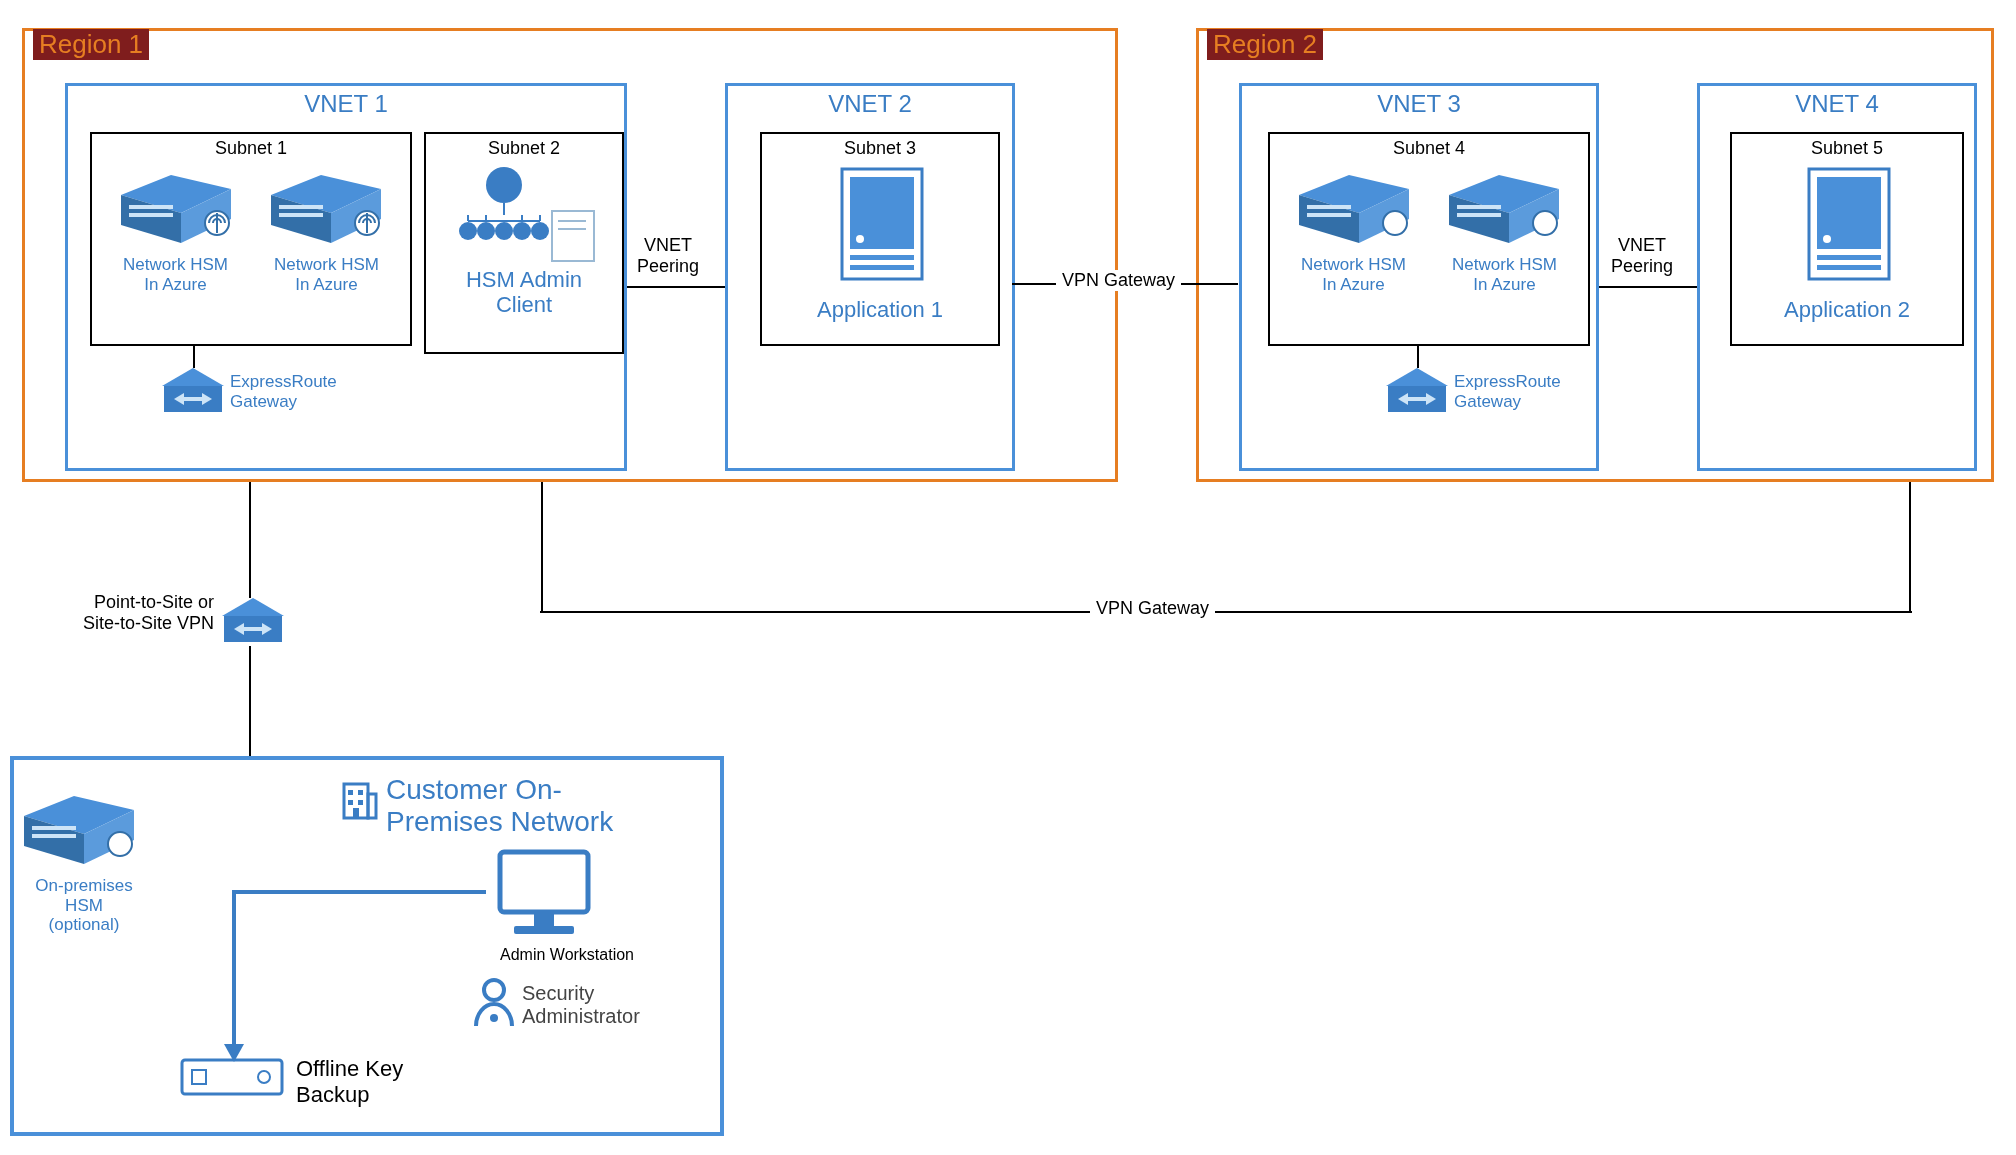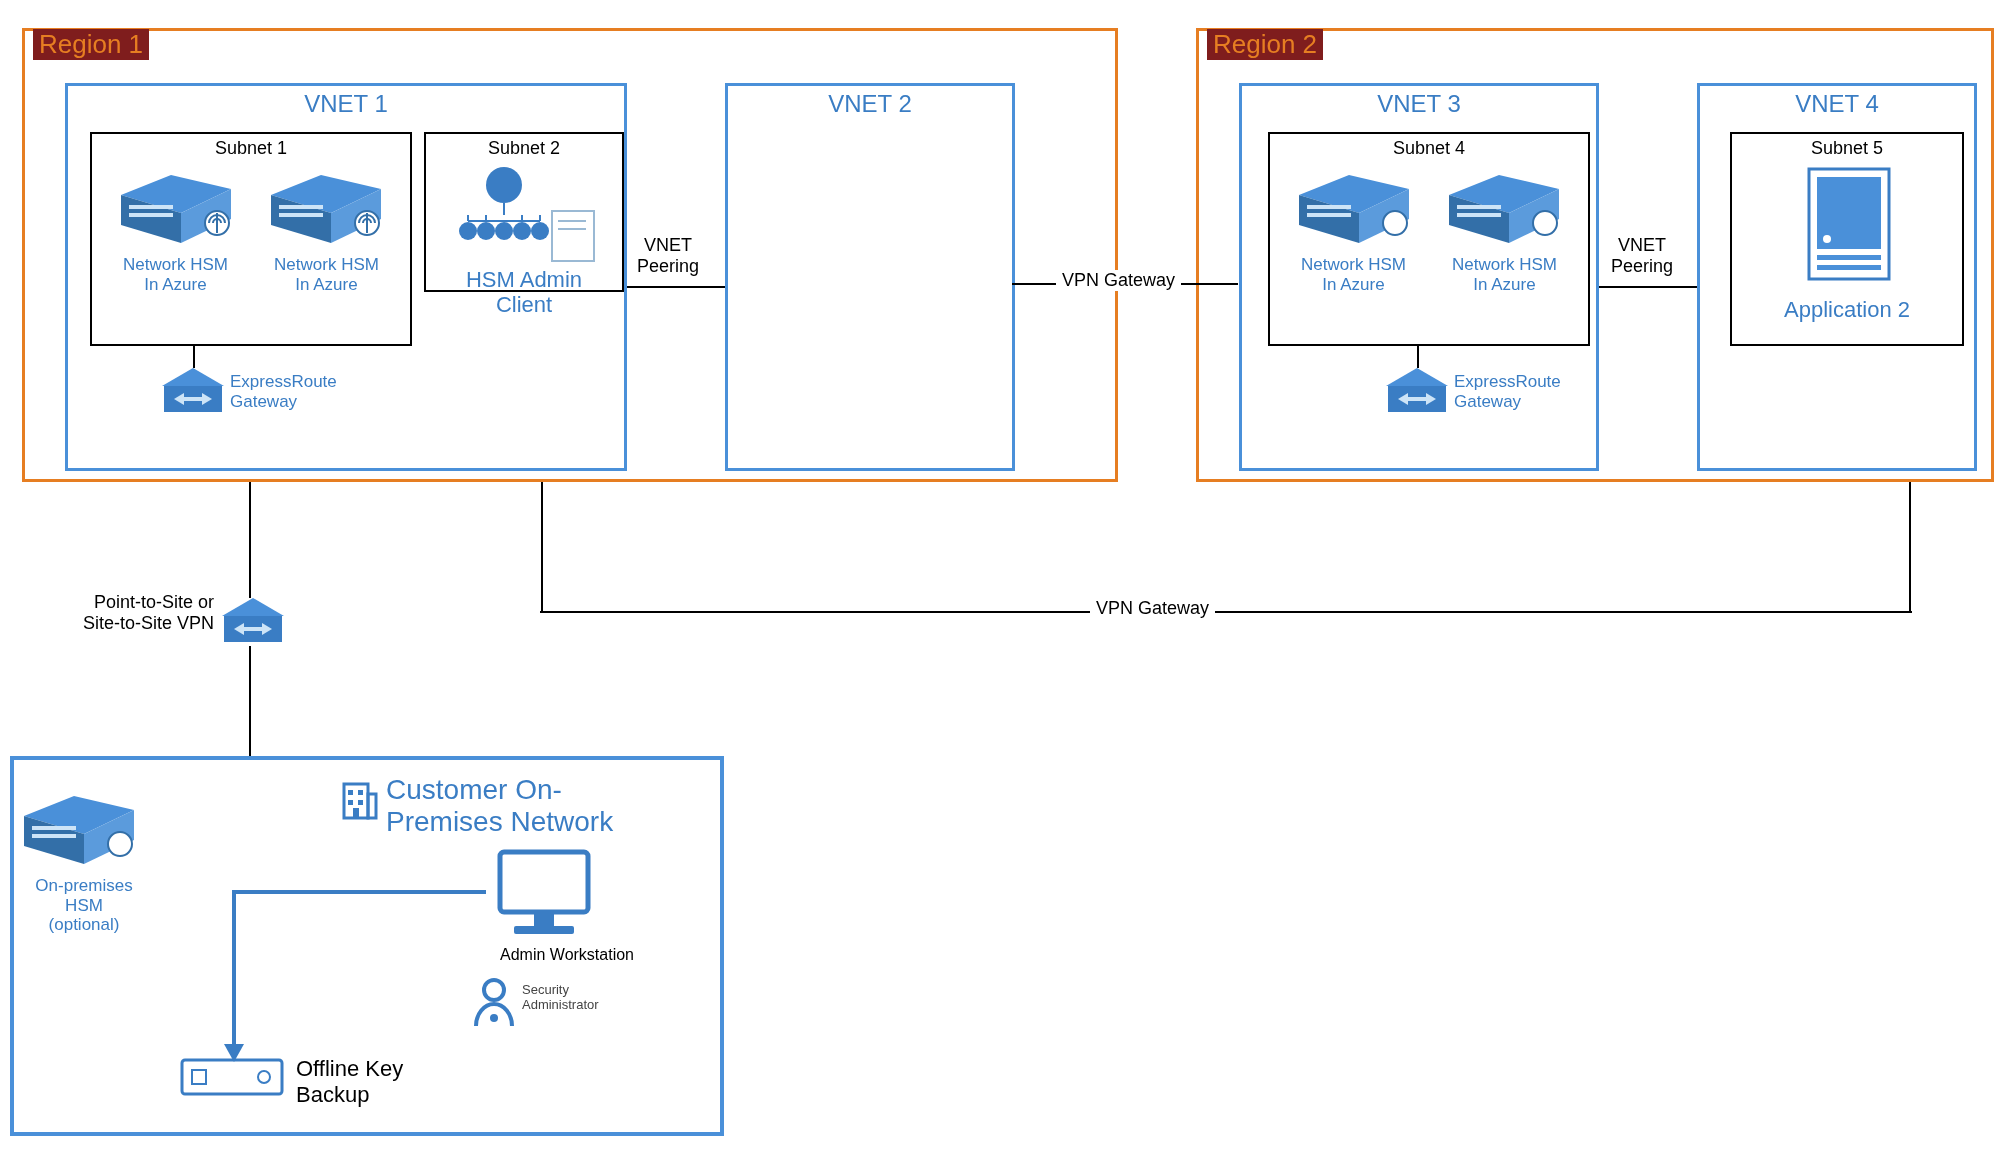--- a/index.html
+++ b/index.html
@@ -61,21 +61,21 @@
     font-size: 22px;
     line-height: 1.15;
     text-align: center;
   }
   .black-text {
     color: #000;
     font-size: 18px;
   }
   .small-text {
     color: #444;
-    font-size: 13px;
+    font-size: 20px;
   }
   .onprem {
     position: absolute;
     border: 4px solid #4a90d9;
   }
   .onprem-title {
     color: #3a7dc4;
     font-size: 28px;
     text-align: center;
     line-height: 1.15;
@@ -121,21 +121,21 @@
         </g>
       </svg>
       <div style="display:flex; justify-content:space-around; padding:0 8px;">
         <div class="caption" style="white-space:pre-line;">Network HSM
 In Azure</div>
         <div class="caption" style="white-space:pre-line;">Network HSM
 In Azure</div>
       </div>
     </div>
 
-    <div class="subnet" style="left:348px; top:46px; width:200px; height:160px;">
+    <div class="subnet" style="left:348px; top:46px; width:200px; height:222px;">
       <div class="subnet-label">Subnet 2</div>
       <svg width="180" height="100" style="margin-top:4px;">
         <circle cx="70" cy="22" r="18" fill="#3a7dc4"></circle>
         <line x1="70" y1="40" x2="70" y2="52" stroke="#3a7dc4" stroke-width="2"></line>
         <line x1="34" y1="58" x2="106" y2="58" stroke="#3a7dc4" stroke-width="2"></line>
         <line x1="34" y1="52" x2="34" y2="58" stroke="#3a7dc4" stroke-width="2"></line>
         <line x1="52" y1="52" x2="52" y2="58" stroke="#3a7dc4" stroke-width="2"></line>
         <line x1="88" y1="52" x2="88" y2="58" stroke="#3a7dc4" stroke-width="2"></line>
         <line x1="106" y1="52" x2="106" y2="58" stroke="#3a7dc4" stroke-width="2"></line>
         <circle cx="34" cy="68" r="9" fill="#3a7dc4"></circle>
@@ -162,20 +162,31 @@
 Gateway</div>
 
     <svg class="abs" style="left:124px; top:260px;" width="4" height="22">
       <line x1="2" y1="0" x2="2" y2="22" stroke="#000" stroke-width="2"></line>
     </svg>
   </div>
 
   <div class="vnet" style="left:700px; top:52px; width:290px; height:388px;">
     <div class="vnet-label">VNET 2</div>
 
+    <div class="subnet" style="left:24px; top:46px; width:240px; height:214px;">
+      <div class="subnet-label">Subnet 3</div>
+      <svg width="120" height="128" style="margin-top:6px;">
+        <rect x="22" y="4" width="80" height="110" fill="#fff" stroke="#3a7dc4" stroke-width="3"></rect>
+        <rect x="30" y="12" width="64" height="72" fill="#4a90d9"></rect>
+        <circle cx="40" cy="74" r="4" fill="#fff"></circle>
+        <rect x="30" y="90" width="64" height="5" fill="#4a90d9"></rect>
+        <rect x="30" y="100" width="64" height="5" fill="#4a90d9"></rect>
+      </svg>
+      <div class="caption-big">Application 1</div>
+    </div>
   </div>
 
   <div class="abs black-text" style="left:612px; top:204px; white-space:pre-line; text-align:center; background:#fff;">VNET
 Peering</div>
   <svg class="abs" style="left:602px; top:254px;" width="98" height="4">
     <line x1="0" y1="2" x2="98" y2="2" stroke="#000" stroke-width="2"></line>
   </svg>
 </div>
 
 <div class="region" style="left:1196px; top:28px; width:798px; height:454px;">

